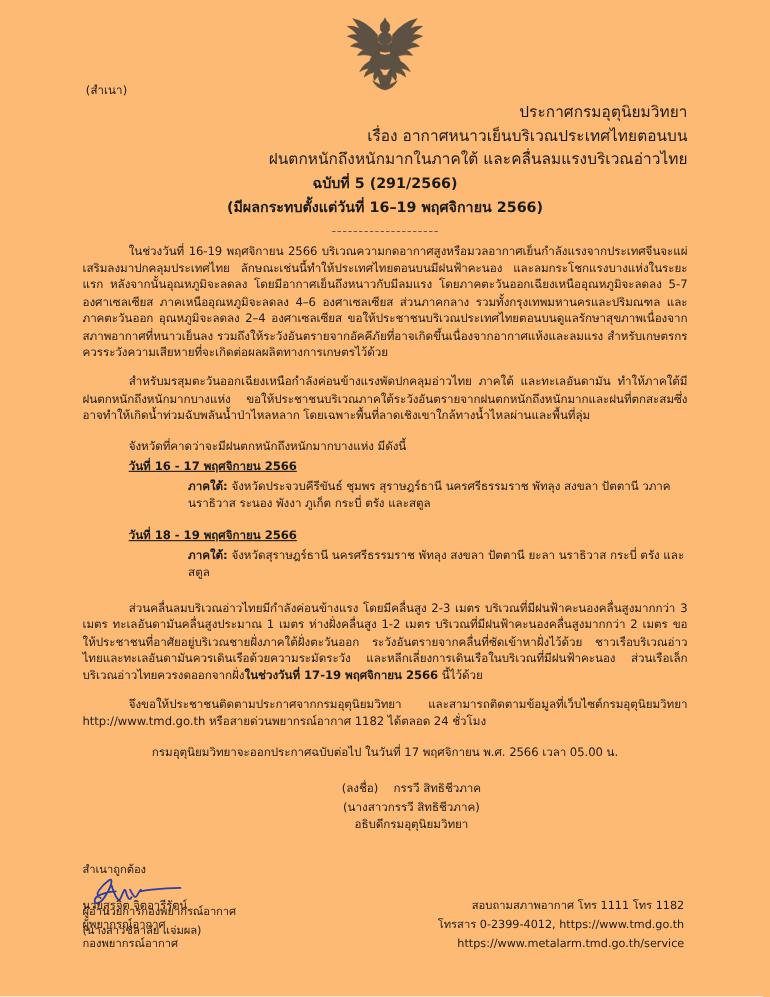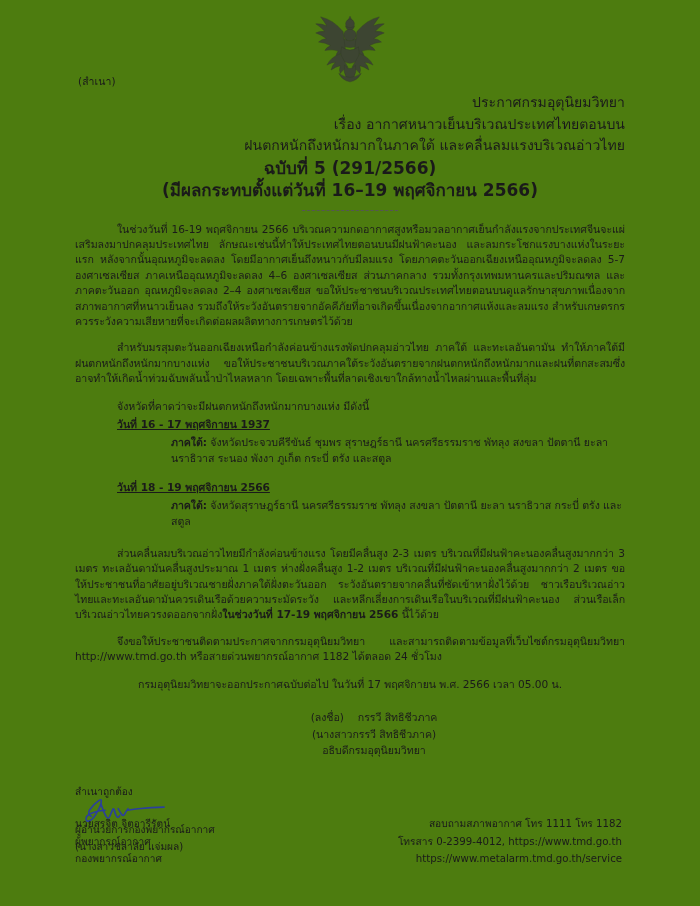--- a/index.html
+++ b/index.html
@@ -14,21 +14,21 @@
     overflow: hidden;
     font-family: "DejaVu Sans", "Liberation Sans", sans-serif;
     color: #1a1a1a;
     -webkit-font-smoothing: antialiased;
   }
 
   .page {
     position: relative;
     width: 700px;
     height: 906px;
-    background: #4d7c0f;
+    background: #fdba74;
     box-sizing: border-box;
     padding: 0 75px;
   }
 
   
   .emblem-wrap {
     position: absolute;
     top: 12px;
     left: 0;
     width: 700px;
@@ -57,21 +57,21 @@
     text-align: center;
   }
   .head .h-line {
     font-size: 14px;
     font-weight: normal;
     line-height: 21.5px;
     letter-spacing: 0.05px;
     text-align: right;
   }
   .head .h-sub {
-    font-size: 17px;
+    font-size: 13px;
     font-weight: bold;
     line-height: 22px;
   }
 
   .divider {
     margin: 9px auto 0 auto;
     width: 96px;
     border-top: 1px dashed #555;
     height: 0;
   }
@@ -215,24 +215,24 @@
 
   <div class="body-text">
 
     <p class="para">ในช่วงวันที่ 16-19 พฤศจิกายน 2566 บริเวณความกดอากาศสูงหรือมวลอากาศเย็นกำลังแรงจากประเทศจีนจะแผ่เสริมลงมาปกคลุมประเทศไทย ลักษณะเช่นนี้ทำให้ประเทศไทยตอนบนมีฝนฟ้าคะนอง และลมกระโชกแรงบางแห่งในระยะแรก หลังจากนั้นอุณหภูมิจะลดลง โดยมีอากาศเย็นถึงหนาวกับมีลมแรง โดยภาคตะวันออกเฉียงเหนืออุณหภูมิจะลดลง 5-7 องศาเซลเซียส ภาคเหนืออุณหภูมิจะลดลง 4–6 องศาเซลเซียส ส่วนภาคกลาง รวมทั้งกรุงเทพมหานครและปริมณฑล และภาคตะวันออก อุณหภูมิจะลดลง 2–4 องศาเซลเซียส ขอให้ประชาชนบริเวณประเทศไทยตอนบนดูแลรักษาสุขภาพเนื่องจากสภาพอากาศที่หนาวเย็นลง รวมถึงให้ระวังอันตรายจากอัคคีภัยที่อาจเกิดขึ้นเนื่องจากอากาศแห้งและลมแรง สำหรับเกษตรกรควรระวังความเสียหายที่จะเกิดต่อผลผลิตทางการเกษตรไว้ด้วย</p>
 
     <p class="para">สำหรับมรสุมตะวันออกเฉียงเหนือกำลังค่อนข้างแรงพัดปกคลุมอ่าวไทย ภาคใต้ และทะเลอันดามัน ทำให้ภาคใต้มีฝนตกหนักถึงหนักมากบางแห่ง ขอให้ประชาชนบริเวณภาคใต้ระวังอันตรายจากฝนตกหนักถึงหนักมากและฝนที่ตกสะสมซึ่งอาจทำให้เกิดน้ำท่วมฉับพลันน้ำป่าไหลหลาก โดยเฉพาะพื้นที่ลาดเชิงเขาใกล้ทางน้ำไหลผ่านและพื้นที่ลุ่ม</p>
 
     <div class="prov-block">
       <div class="prov-intro">จังหวัดที่คาดว่าจะมีฝนตกหนักถึงหนักมากบางแห่ง มีดังนี้</div>
 
-      <div class="prov-date">วันที่ 16 - 17 พฤศจิกายน 1937</div>
+      <div class="prov-date">วันที่ 16 - 17 พฤศจิกายน 2566</div>
       <div class="prov-row">
         <span class="region">ภาคใต้:</span>
-        <span>จังหวัดประจวบคีรีขันธ์ ชุมพร สุราษฎร์ธานี นครศรีธรรมราช พัทลุง สงขลา ปัตตานี ยะลา นราธิวาส ระนอง พังงา ภูเก็ต กระบี่ ตรัง และสตูล</span>
+        <span>จังหวัดประจวบคีรีขันธ์ ชุมพร สุราษฎร์ธานี นครศรีธรรมราช พัทลุง สงขลา ปัตตานี วภาค นราธิวาส ระนอง พังงา ภูเก็ต กระบี่ ตรัง และสตูล</span>
       </div>
 
       <div class="prov-spacer"></div>
 
       <div class="prov-date">วันที่ 18 - 19 พฤศจิกายน 2566</div>
       <div class="prov-row">
         <span class="region">ภาคใต้:</span>
         <span>จังหวัดสุราษฎร์ธานี นครศรีธรรมราช พัทลุง สงขลา ปัตตานี ยะลา นราธิวาส กระบี่ ตรัง และสตูล</span>
       </div>
     </div>

